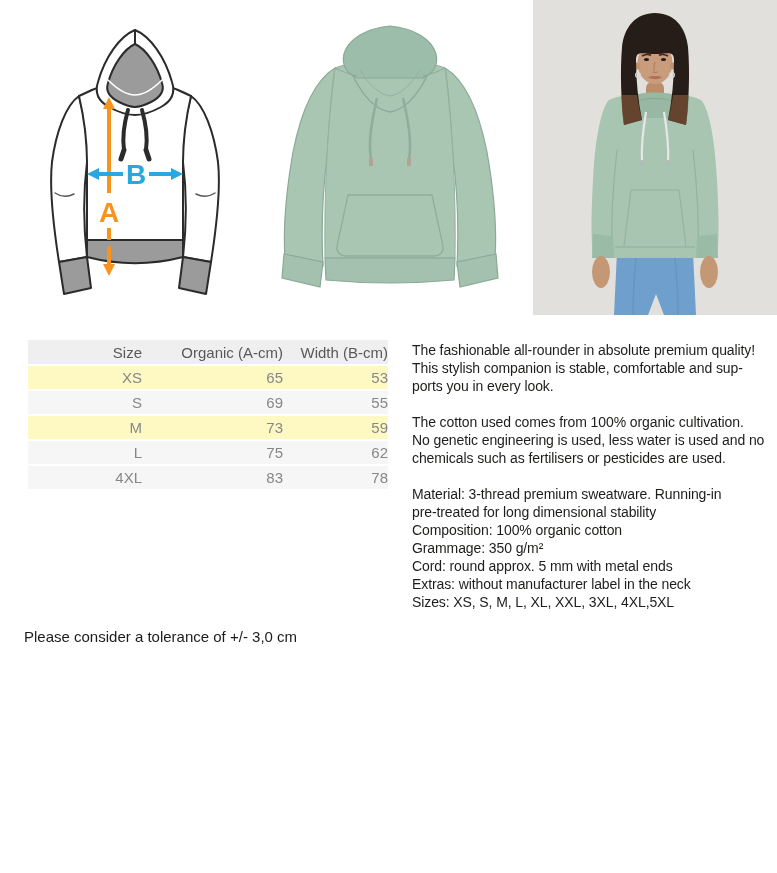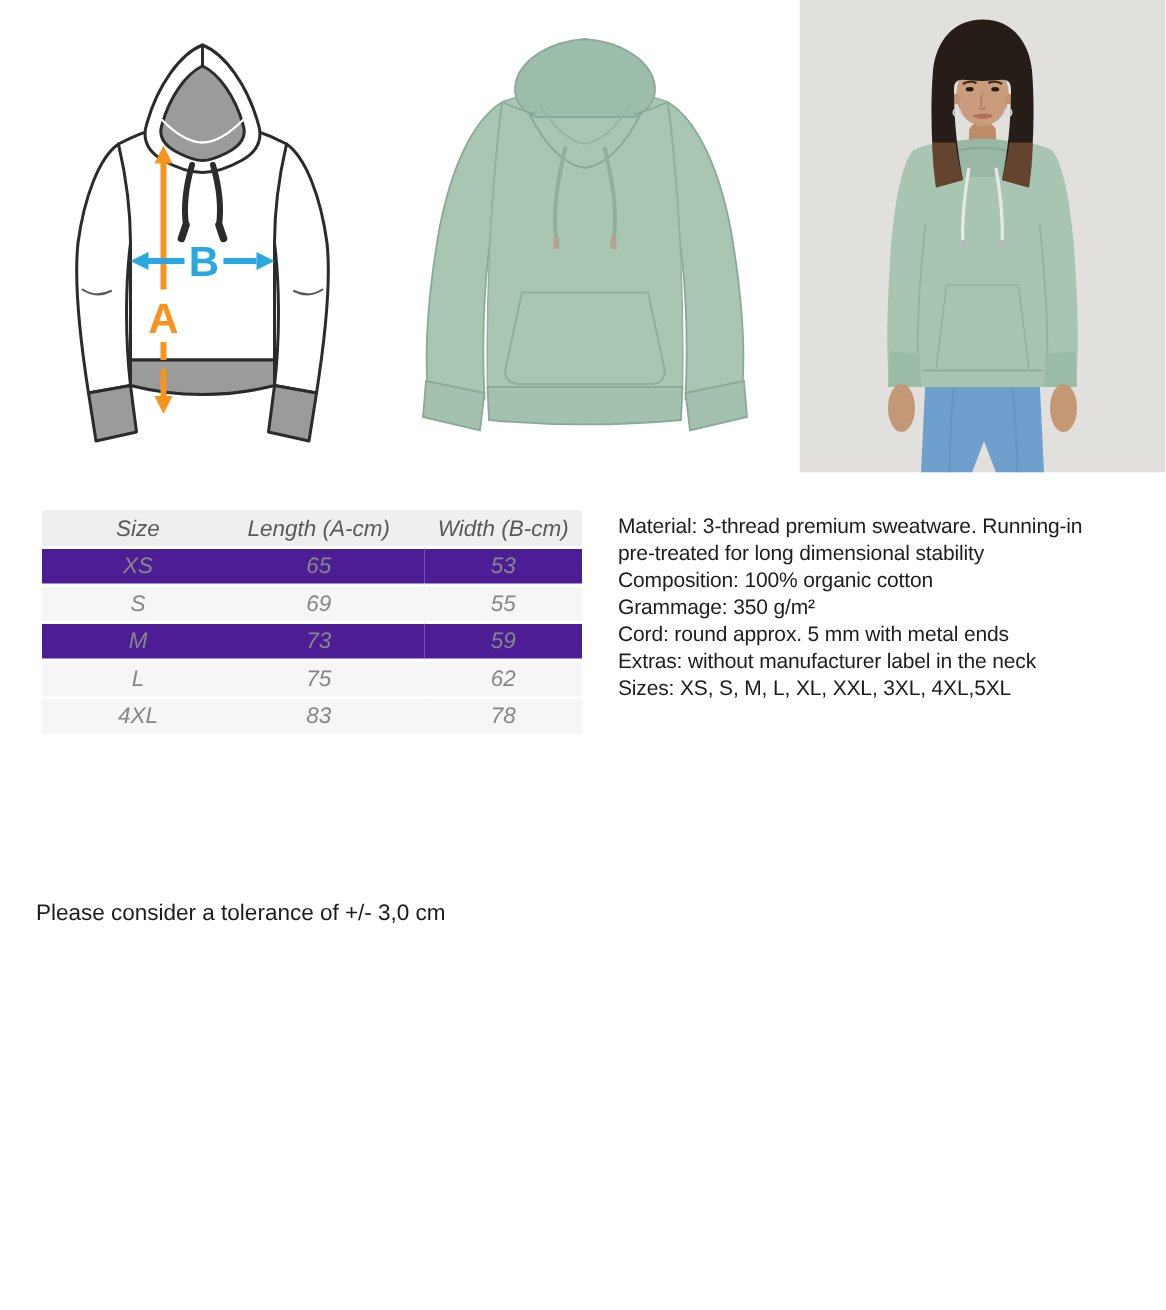--- a/index.html
+++ b/index.html
@@ -8,31 +8,31 @@
 
   
   .img-diagram { position:absolute; left:30px; top:10px; width:210px; height:295px; }
   .img-flatlay { position:absolute; left:265px; top:10px; width:250px; height:295px; }
   .img-model   { position:absolute; left:533px; top:0;    width:244px; height:315px; }
 
   
   .size-table { position:absolute; left:28px; top:340px; width:360px; border-collapse:collapse; table-layout:fixed; }
   .size-table col.c1 { width:114px; } .size-table col.c2 { width:141px; } .size-table col.c3 { width:105px; }
   .size-table th, .size-table td {
-    height:25px; font-size:15px; font-weight:400; text-align:center; vertical-align:middle;
-    border-bottom:2px solid #ffffff; padding:0;font-style:italic;
+    height:25px; font-size:15px; font-weight:400; text-align:right; vertical-align:middle;
+    border-bottom:2px solid #ffffff; padding:0;
   }
   .size-table th:first-child, .size-table td:first-child { padding-left:14px; }
   .size-table thead tr { background:#efefef; }
   .size-table thead th { color:#595959; }
   .size-table tbody td { color:#878787; }
-  .size-table tbody tr.r-dark  { background:#4c1d95;margin-left:44px; }
+  .size-table tbody tr.r-dark  { background:#fef9c3;margin-left:44px; }
   .size-table tbody tr.r-light { background:#f6f6f6; }
 
-  .tolerance { position:absolute; left:24px; top:600px; font-size:15px; color:#1c1c1c; }
+  .tolerance { position:absolute; left:24px; top:628px; font-size:15px; color:#1c1c1c; }
 
   
   .description { position:absolute; left:412px; top:341px; width:366px; }
   .description p { font-size:14px; line-height:18px; color:#1d1d1b; white-space:pre-line; margin:0 0 18px 0; letter-spacing:-0.1px; }
 
   svg text.dim-label { font-family:"Liberation Sans", sans-serif; font-weight:700; }
 </style>
 </head>
 <body>
 
@@ -166,21 +166,21 @@
 
   <table class="size-table">
     <colgroup>
         <col class="c1">
         <col class="c2">
         <col class="c3">
       </colgroup>
     <thead>
       <tr>
         <th>Size</th>
-        <th>Length (A-cm)</th>
+        <th>Organic (A-cm)</th>
         <th>Width (B-cm)</th>
       </tr>
     </thead>
     <tbody>
       <tr class="r-dark">
         <td>XS</td>
         <td>65</td>
         <td>53</td>
       </tr>
       <tr class="r-light">
@@ -202,20 +202,26 @@
         <td>4XL</td>
         <td>83</td>
         <td>78</td>
       </tr>
     </tbody>
   </table>
 
   <div class="tolerance">Please consider a tolerance of +/- 3,0 cm</div>
 
   <div class="description">
+    <p>The fashionable all-rounder in absolute premium quality!
+This stylish companion is stable, comfortable and sup-
+ports you in every look.</p>
+    <p>The cotton used comes from 100% organic cultivation.
+No genetic engineering is used, less water is used and no
+chemicals such as fertilisers or pesticides are used.</p>
     <p>Material: 3-thread premium sweatware. Running-in
 pre-treated for long dimensional stability
 Composition: 100% organic cotton
 Grammage: 350 g/m²
 Cord: round approx. 5 mm with metal ends
 Extras: without manufacturer label in the neck
 Sizes: XS, S, M, L, XL, XXL, 3XL, 4XL,5XL</p>
   </div>
 
 </div>

